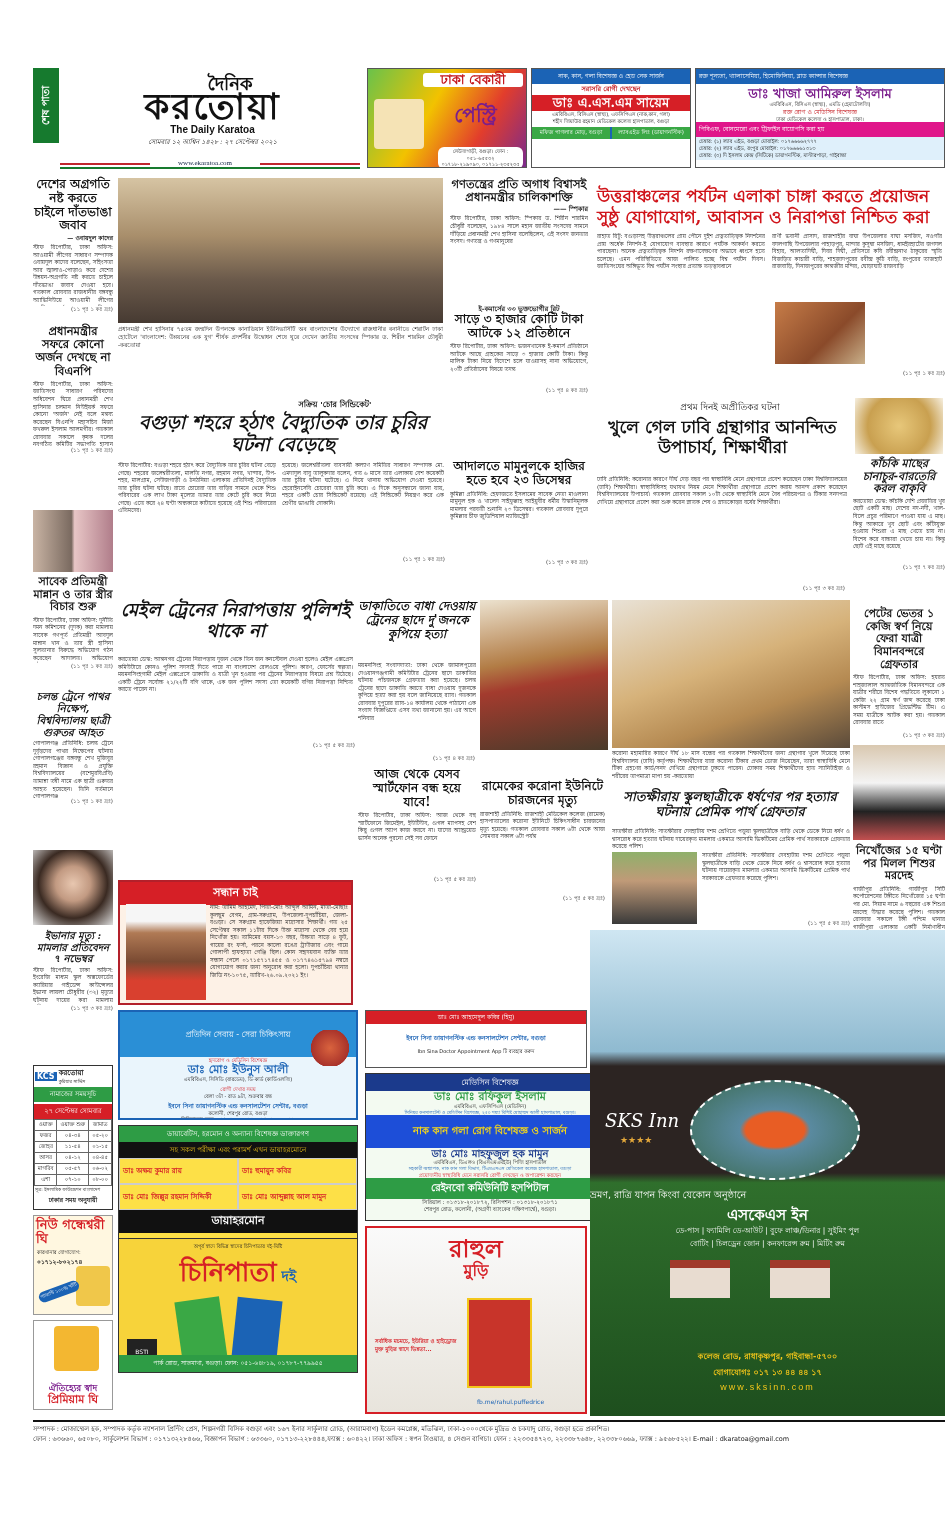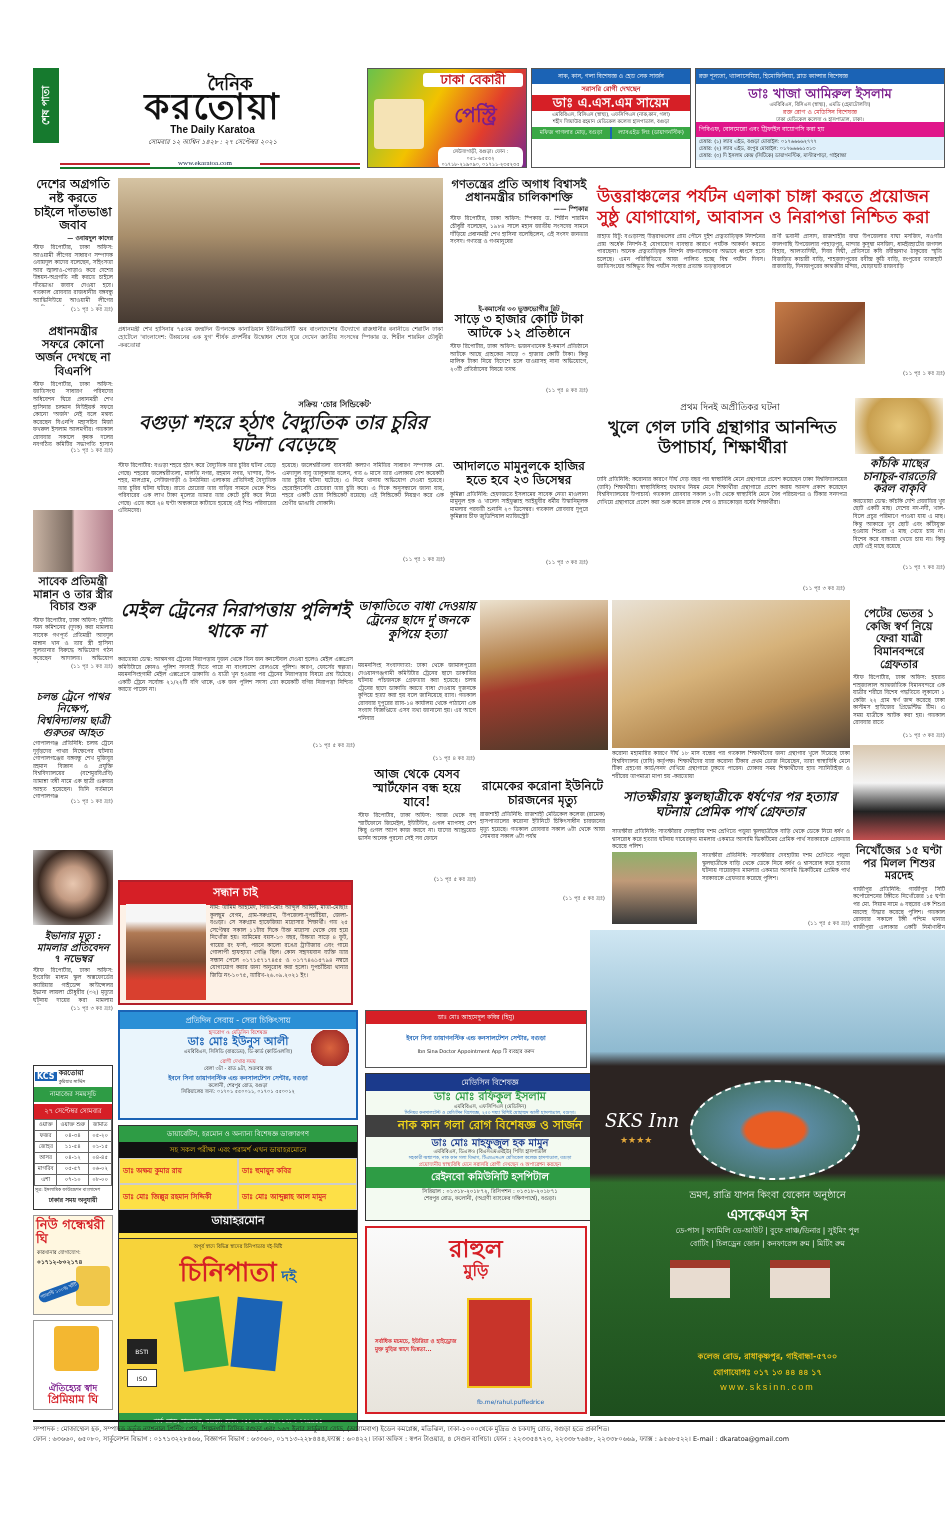--- a/index.html
+++ b/index.html
@@ -255,21 +255,21 @@
 <div class="abs body-text" style="left:702px;top:852px;width:148px;height:66px">সাতক্ষীরা প্রতিনিধি: সাতক্ষীরার দেবহাটায় দশম শ্রেণিতে পড়ুয়া স্কুলছাত্রীকে বাড়ি থেকে ডেকে নিয়ে ধর্ষণ ও শ্বাসরোধ করে হত্যার ঘটনায় দায়েরকৃত মামলার একমাত্র আসামি ভিকটিমের প্রেমিক পার্থ সরকারকে গ্রেফতার করেছে পুলিশ।</div>
 <div class="abs cont" style="left:765px;top:920px;width:85px;text-align:right">(১১ পৃঃ ৫ কঃ দ্রঃ)</div>
 
 <div class="abs box" style="left:118px;top:880px;width:235px;height:125px;background:#fdf1e6;border:2px solid #b3202a">
   <div style="background:#d61f26;color:#fff;font-size:11px;text-align:center;font-weight:bold;padding:2px">সন্ধান চাই</div>
   <div class="abs photo" style="left:6px;top:22px;width:80px;height:96px;background:linear-gradient(180deg,#f6f6f6 0%,#f6f6f6 18%,#b07a55 30%,#7a4a32 60%,#d9402f 80%,#d9402f 100%)"></div>
   <div class="abs body-text" style="left:90px;top:22px;width:138px;height:96px">নাম: তামিম আহমেদ, পিতা-মোঃ আব্দুল আমিন, মাতা-মোছাঃ কুলছুম বেগম, গ্রাম-সরুগ্রাম, উপজেলা-দুপচাঁচিয়া, জেলা-বগুড়া। সে সরুগ্রাম হাফেজিয়া মাদ্রাসার শিক্ষার্থী। গত ২৫ সেপ্টেম্বর সকাল ১১টার দিকে উক্ত মাদ্রাসা থেকে বের হয়ে নিখোঁজ হয়। তামিমের বয়স-১৩ বছর, উচ্চতা সাড়ে ৪ ফুট, গায়ের রং ফর্সা, পরনে কালো রঙের ট্রাউজার এবং গায়ে গোলাপী হাফহাতা গেঞ্জি ছিল। কোন সহৃদয়বান ব্যক্তি তার সন্ধান পেলে ০১৭১৫৭১৭৪৫৫ ও ০১৭৭৪৬১৫৭৯৪ নম্বরে যোগাযোগ করার জন্য অনুরোধ করা হলো। দুপচাঁচিয়া থানার জিডি নং-১০৭৫, তারিখ-২৬.০৯.২০২১ ইং।</div>
 </div>
 
 <div class="abs box" style="left:118px;top:1010px;width:240px;height:110px;background:#eaf5fc;border:2px solid #1b63b5">
-  <div style="background:#2a8fd6;color:#fff;font-size:8px;text-align:center;padding:2px">প্রতিদিন সেবায় - সেরা চিকিৎসায়</div>
+  <div style="background:#2a8fd6;color:#fff;font-size:8px;text-align:center;padding:16px">প্রতিদিন সেবায় - সেরা চিকিৎসায়</div>
   <div class="ad-small" style="color:#d61f26">হৃদরোগ ও মেডিসিন বিশেষজ্ঞ</div>
   <div class="ad-big" style="font-size:11px;color:#1b63b5">ডাঃ মোঃ ইউনুস আলী</div>
   <div class="ad-small">এমবিবিএস, সিসিডি (বারডেম), ডি-কার্ড (কার্ডিওলজি)</div>
   <div class="ad-small" style="color:#d61f26;margin-top:4px">রোগী দেখার সময়</div>
   <div class="ad-small">বেলা ৩টা - রাত ৯টা, শুক্রবার বন্ধ</div>
   <div class="ad-small" style="color:#1b63b5;font-weight:bold;font-size:6px;margin-top:3px">ইবনে সিনা ডায়াগনস্টিক এন্ড কনসালটেশন সেন্টার, বগুড়া</div>
   <div class="ad-small">কলোনী, শেরপুর রোড, বগুড়া</div>
   <div class="ad-small">সিরিয়ালের জন্য: ০১৭০১ ৫৫০০১১, ০১৭০১ ৫৫০০১২</div>
   <div class="abs" style="left:190px;top:18px;width:40px;height:36px;background:radial-gradient(circle,#d9633e 0%,#a8322a 70%,transparent 72%)"></div>
 </div>
@@ -280,21 +280,21 @@
   <div style="display:grid;grid-template-columns:1fr 1fr;font-size:7px;color:#d61f26;font-weight:bold">
     <div style="padding:6px 3px;border:1px solid #ccc">ডাঃ অক্ষয় কুমার রায়</div>
     <div style="padding:6px 3px;border:1px solid #ccc">ডাঃ হুমায়ুন কবির</div>
     <div style="padding:6px 3px;border:1px solid #ccc">ডাঃ মোঃ জিল্লুর রহমান সিদ্দিকী</div>
     <div style="padding:6px 3px;border:1px solid #ccc">ডাঃ মোঃ আব্দুল্লাহ আল মামুন</div>
   </div>
   <div style="background:#111;color:#fff;font-size:11px;font-weight:bold;text-align:center;padding:2px">ডায়াহরমোন</div>
 
 </div>
 
-<div class="abs box" style="left:118px;top:1238px;width:240px;height:193px;background:#f7d33a">
+<div class="abs box" style="left:118px;top:1238px;width:240px;height:135px;background:#f7d33a">
   <div class="ad-small" style="margin-top:4px">অপূর্ব স্বাদে বিভিন্ন স্বাদের চিনিপাতার দই-মিষ্টি</div>
   <div style="text-align:center;margin-top:8px">
     <span class="ad-big" style="font-size:26px;color:#d61f26">চিনিপাতা</span>
     <span class="ad-big" style="font-size:14px;color:#1b63b5">দই</span>
   </div>
   <div class="abs" style="left:60px;top:60px;width:45px;height:70px;background:#3aa845;transform:rotate(-8deg)"></div>
   <div class="abs" style="left:115px;top:60px;width:45px;height:70px;background:#1b63b5;transform:rotate(6deg)"></div>
   <div class="abs" style="left:8px;top:100px;width:30px;height:25px;background:#222;color:#fff;font-size:6px;text-align:center;line-height:25px">BSTI</div>
   <div class="abs" style="left:8px;top:130px;width:30px;height:18px;background:#fff;border:1px solid #333;font-size:6px;text-align:center;line-height:18px">ISO</div>
   <div class="abs" style="left:0;bottom:0;width:100%;background:#2e9c45;color:#fff;font-size:6px;text-align:center;padding:3px">পার্ক রোড, সাতমাথা, বগুড়া। ফোন: ০৫১-৬৪৮১৯, ০১৭৮৭-৭৭৯৯৫৫</div>
@@ -304,21 +304,21 @@
   <div style="background:#d61f26;color:#fff;font-size:6px;text-align:center;padding:1px">ডাঃ মোঃ আহমেদুল কবির (হিমু)</div>
   <div class="ad-small" style="color:#1b63b5;font-weight:bold;margin-top:10px;font-size:6px">ইবনে সিনা ডায়াগনস্টিক এন্ড কনসালটেশন সেন্টার, বগুড়া</div>
   <div class="ad-small" style="margin-top:6px">Ibn Sina Doctor Appointment App টি ব্যবহার করুন</div>
 </div>
 
 <div class="abs box" style="left:365px;top:1073px;width:250px;height:148px;background:#f3faf1">
   <div style="background:#1b3a8c;color:#fff;font-size:8px;text-align:center;padding:2px">মেডিসিন বিশেষজ্ঞ</div>
   <div class="ad-big" style="font-size:11px;color:#2e9c45">ডাঃ মোঃ রফিকুল ইসলাম</div>
   <div class="ad-small">এমবিবিএস, এফসিপিএস (মেডিসিন)</div>
   <div class="ad-small" style="color:#1b63b5;font-size:4.5px">সিনিয়র কনসালটেন্ট ও মেডিসিন বিশেষজ্ঞ, ২৫০ শয্যা বিশিষ্ট মোহাম্মদ আলী হাসপাতাল, বগুড়া।</div>
-  <div style="background:#404040;color:#f3d61a;font-size:12px;text-align:center;padding:1px;font-weight:bold">নাক কান গলা রোগ বিশেষজ্ঞ ও সার্জন</div>
+  <div style="background:#1d4ed8;color:#f3d61a;font-size:10px;text-align:center;padding:8px;font-weight:bold">নাক কান গলা রোগ বিশেষজ্ঞ ও সার্জন</div>
   <div class="ad-big" style="font-size:10px;color:#1b3a8c">ডাঃ মোঃ মাহফুজুল হক মামুন</div>
   <div class="ad-small">এমবিবিএস, ডিএলও (বিএসএমএমইউ) পিজি হাসপাতাল</div>
   <div class="ad-small" style="color:#1b63b5;font-size:4.5px">সহকারী অধ্যাপক, নাক কান গলা বিভাগ, টিএমএসএস মেডিকেল কলেজ হাসপাতাল, বগুড়া</div>
   <div class="ad-small" style="color:#d61f26;font-size:5px">প্রয়োজনীয় স্বাস্থ্যবিধি মেনে সরাসরি রোগী দেখছেন ও অপারেশন করছেন</div>
   <div style="background:#2e9c45;color:#fff;font-size:10px;text-align:center;padding:2px;font-weight:bold">রেইনবো কমিউনিটি হসপিটাল</div>
   <div class="ad-small" style="font-size:5.5px">সিরিয়াল : ০১৩১৮-২০১৮৭২, রিসিপশন : ০১৩১৮-২০১৮৭১</div>
   <div class="ad-small" style="font-size:5.5px">শেরপুর রোড, কলোনী, (অগ্রণী ব্যাংকের দক্ষিণপার্শ্বে), বগুড়া।</div>
 </div>
 
 <div class="abs box" style="left:365px;top:1226px;width:222px;height:188px;background:linear-gradient(180deg,#fafafa 0%,#e8e4dc 100%);border:2px solid #d61f26">
@@ -326,21 +326,21 @@
   <div class="ad-big" style="font-size:16px;color:#d61f26">মুড়ি</div>
   <div class="abs" style="left:100px;top:70px;width:65px;height:90px;background:#c8342a;border:2px solid #f3c61a"></div>
   <div class="abs" style="left:8px;top:110px;width:85px;font-size:5.5px;color:#d61f26;font-weight:bold">সর্বাধিক মচমচে, ইউরিয়া ও হাইড্রোজ মুক্ত মুড়ির স্বাদে ভিন্নতা...</div>
   <div class="abs" style="left:110px;top:170px;font-size:6px;color:#1b63b5">fb.me/rahul.puffedrice</div>
 </div>
 
 <div class="abs" style="left:590px;top:930px;width:355px;height:486px;background:linear-gradient(180deg,#cfe6f2 0%,#8fbad0 25%,#2c2422 28%,#2c2422 50%,#2f6f2c 52%,#1e4f1e 100%);overflow:hidden">
   <div class="abs" style="left:100px;top:150px;width:170px;height:100px;border-radius:50%;background:radial-gradient(ellipse,#e85d24 0%,#e85d24 25%,#5a8aa0 30%,#3a6a50 100%);border:2px dashed #fff"></div>
   <div class="abs" style="left:15px;top:180px;color:#fff;font-size:18px;font-family:'DejaVu Serif',serif;font-style:italic">SKS Inn</div>
   <div class="abs" style="left:30px;top:205px;color:#e3a73a;font-size:9px">★★★★</div>
-  <div class="abs" style="left:0;top:258px;width:100%;text-align:center;color:#fff;font-size:9.5px">ভ্রমণ, রাত্রি যাপন কিংবা যেকোন অনুষ্ঠানে</div>
+  <div class="abs" style="left:0;top:258px;width:100%;text-align:left;color:#fff;font-size:9.5px">ভ্রমণ, রাত্রি যাপন কিংবা যেকোন অনুষ্ঠানে</div>
   <div class="abs" style="left:0;top:273px;width:100%;text-align:center;color:#fff;font-size:15px;font-weight:bold">এসকেএস ইন</div>
   <div class="abs" style="left:0;top:295px;width:100%;text-align:center;color:#fff;font-size:7.5px">ডে-পাস | ফ্যামিলি ডে-আউট | বুফে লাঞ্চ/ডিনার | সুইমিং পুল</div>
   <div class="abs" style="left:0;top:308px;width:100%;text-align:center;color:#fff;font-size:7.5px">বোটিং | চিলড্রেন জোন | কনফারেন্স রুম | মিটিং রুম</div>
   <div class="abs" style="left:80px;top:330px;width:60px;height:38px;background:#e8dcd0;border-top:8px solid #a03a2a"></div>
   <div class="abs" style="left:180px;top:330px;width:60px;height:38px;background:#e8dcd0;border-top:8px solid #a03a2a"></div>
   <div class="abs" style="left:0;top:420px;width:100%;text-align:center;color:#f3c61a;font-size:8px;font-weight:bold">কলেজ রোড, রাধাকৃষ্ণপুর, গাইবান্ধা-৫৭০০</div>
   <div class="abs" style="left:0;top:436px;width:100%;text-align:center;color:#f3c61a;font-size:8px;font-weight:bold">যোগাযোগঃ ০১৭ ১৩ ৪৪ ৪৪ ১৭</div>
   <div class="abs" style="left:0;top:452px;width:100%;text-align:center;color:#f3c61a;font-size:9px;letter-spacing:2px;font-family:'Liberation Sans',sans-serif">www.sksinn.com</div>
 </div>
 

